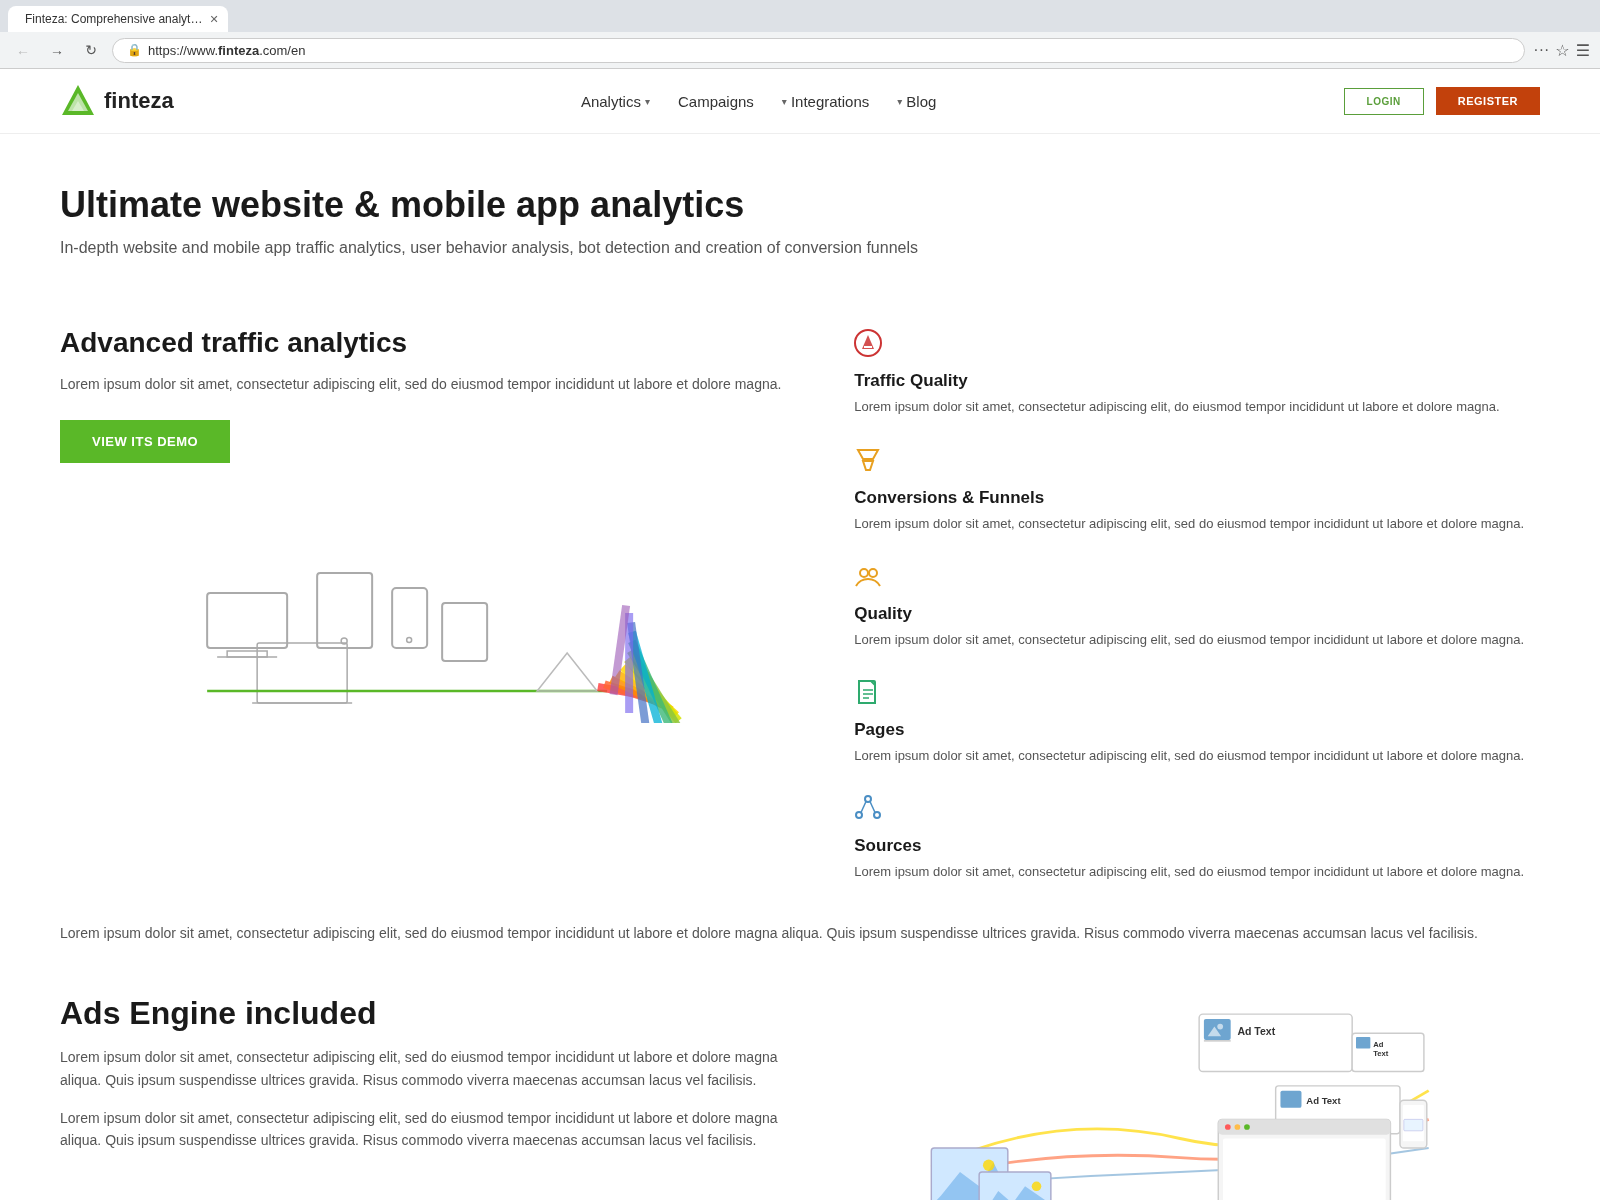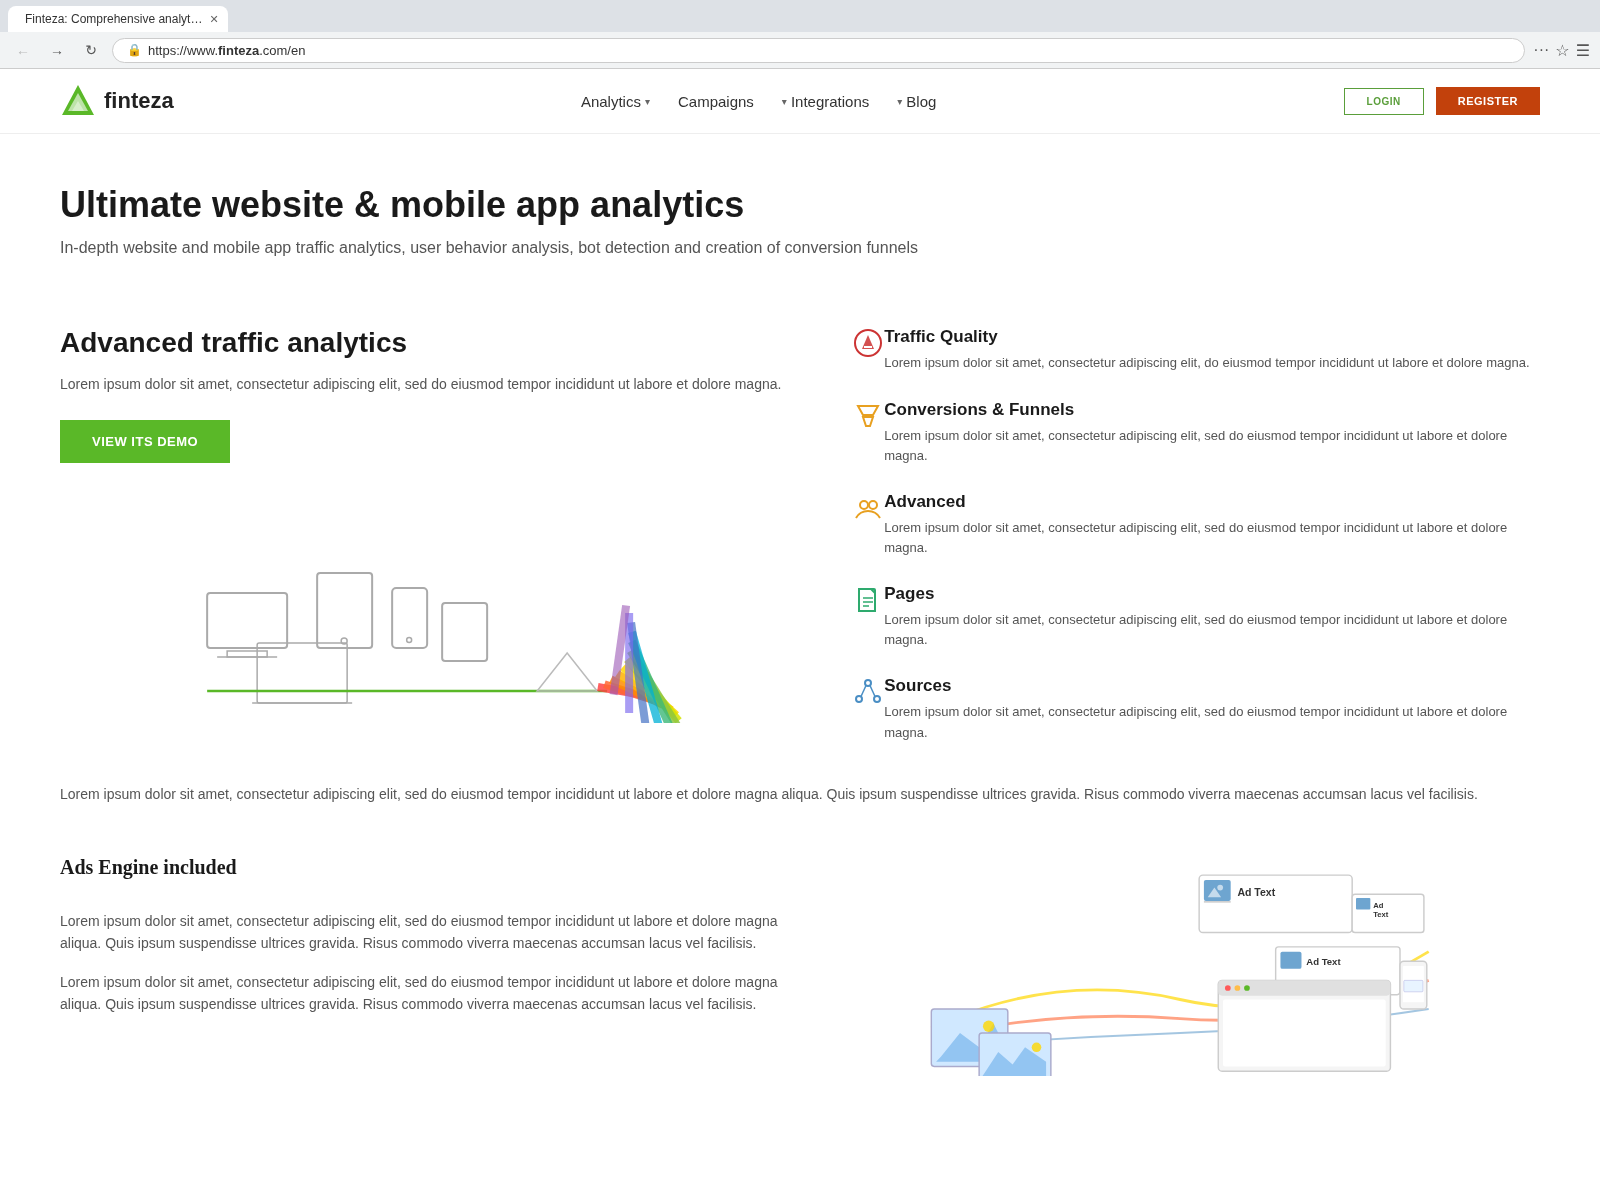--- a/index.html
+++ b/index.html
@@ -225,21 +225,22 @@
     }
 
     
     .feature-list {
       display: flex;
       flex-direction: column;
       gap: 26px;
     }
     .feature-item {
       display: flex;
-      gap: 2px;
+      gap: 14px;
+      flex-direction: column;
     }
     .feature-icon {
       width: 28px;
       height: 28px;
       flex-shrink: 0;
       margin-top: 2px;
       display: flex;
       align-items: center;
       justify-content: center;
       font-size: 20px;
@@ -273,25 +274,24 @@
     }
     .ads-left {
       flex: 1;
     }
     .ads-right {
       flex: 1;
       position: relative;
       min-height: 200px;
     }
     .ads-heading {
-      font-size: 20px;
+      font-size: 32px;
       font-weight: bold;
       color: #1a1a1a;
-      margin-bottom: 31px;
-      font-family: Liberation Serif, serif;
+      margin-bottom: 14px;
     }
     .ads-body {
       font-size: 14px;
       color: #555;
       line-height: 1.6;
       margin-bottom: 16px;
     }
 
     
     .prism-illustration {
@@ -480,21 +480,21 @@
 
         <div class="feature-item">
           <div class="feature-icon">
             <svg width="28" height="28" viewBox="0 0 28 28">
               <circle cx="10" cy="11" r="4" fill="none" stroke="#e8a020" stroke-width="2"></circle>
               <circle cx="19" cy="11" r="4" fill="none" stroke="#e8a020" stroke-width="2"></circle>
               <path d="M2,24 Q6,17 14,17 Q22,17 26,24" fill="none" stroke="#e8a020" stroke-width="2"></path>
             </svg>
           </div>
           <div class="feature-content">
-            <div class="feature-title">Advanced</div>
+            <div class="feature-title">Quality</div>
             <div class="feature-desc">Lorem ipsum dolor sit amet, consectetur adipiscing elit, sed do eiusmod tempor incididunt ut labore et dolore magna.</div>
           </div>
         </div>
 
         <div class="feature-item">
           <div class="feature-icon">
             <svg width="28" height="28" viewBox="0 0 28 28">
               <rect x="5" y="3" width="16" height="22" rx="1" fill="none" stroke="#2eaa6e" stroke-width="2"></rect>
               <polyline points="5,3 5,3 17,3 21,7 21,25 5,25" fill="none" stroke="#2eaa6e" stroke-width="0"></polyline>
               <path d="M5,3 L17,3 L21,7 L21,25 L5,25 Z" fill="none" stroke="#2eaa6e" stroke-width="2"></path>

